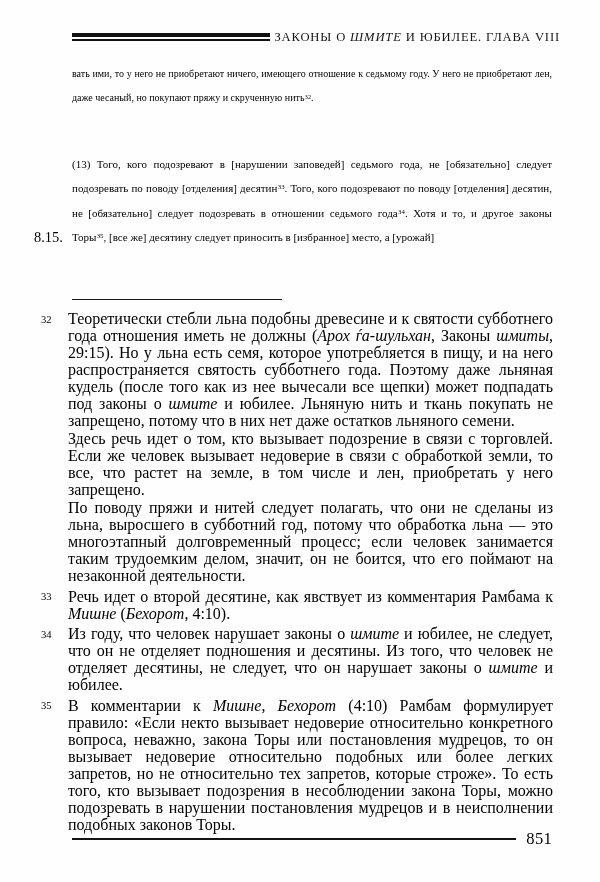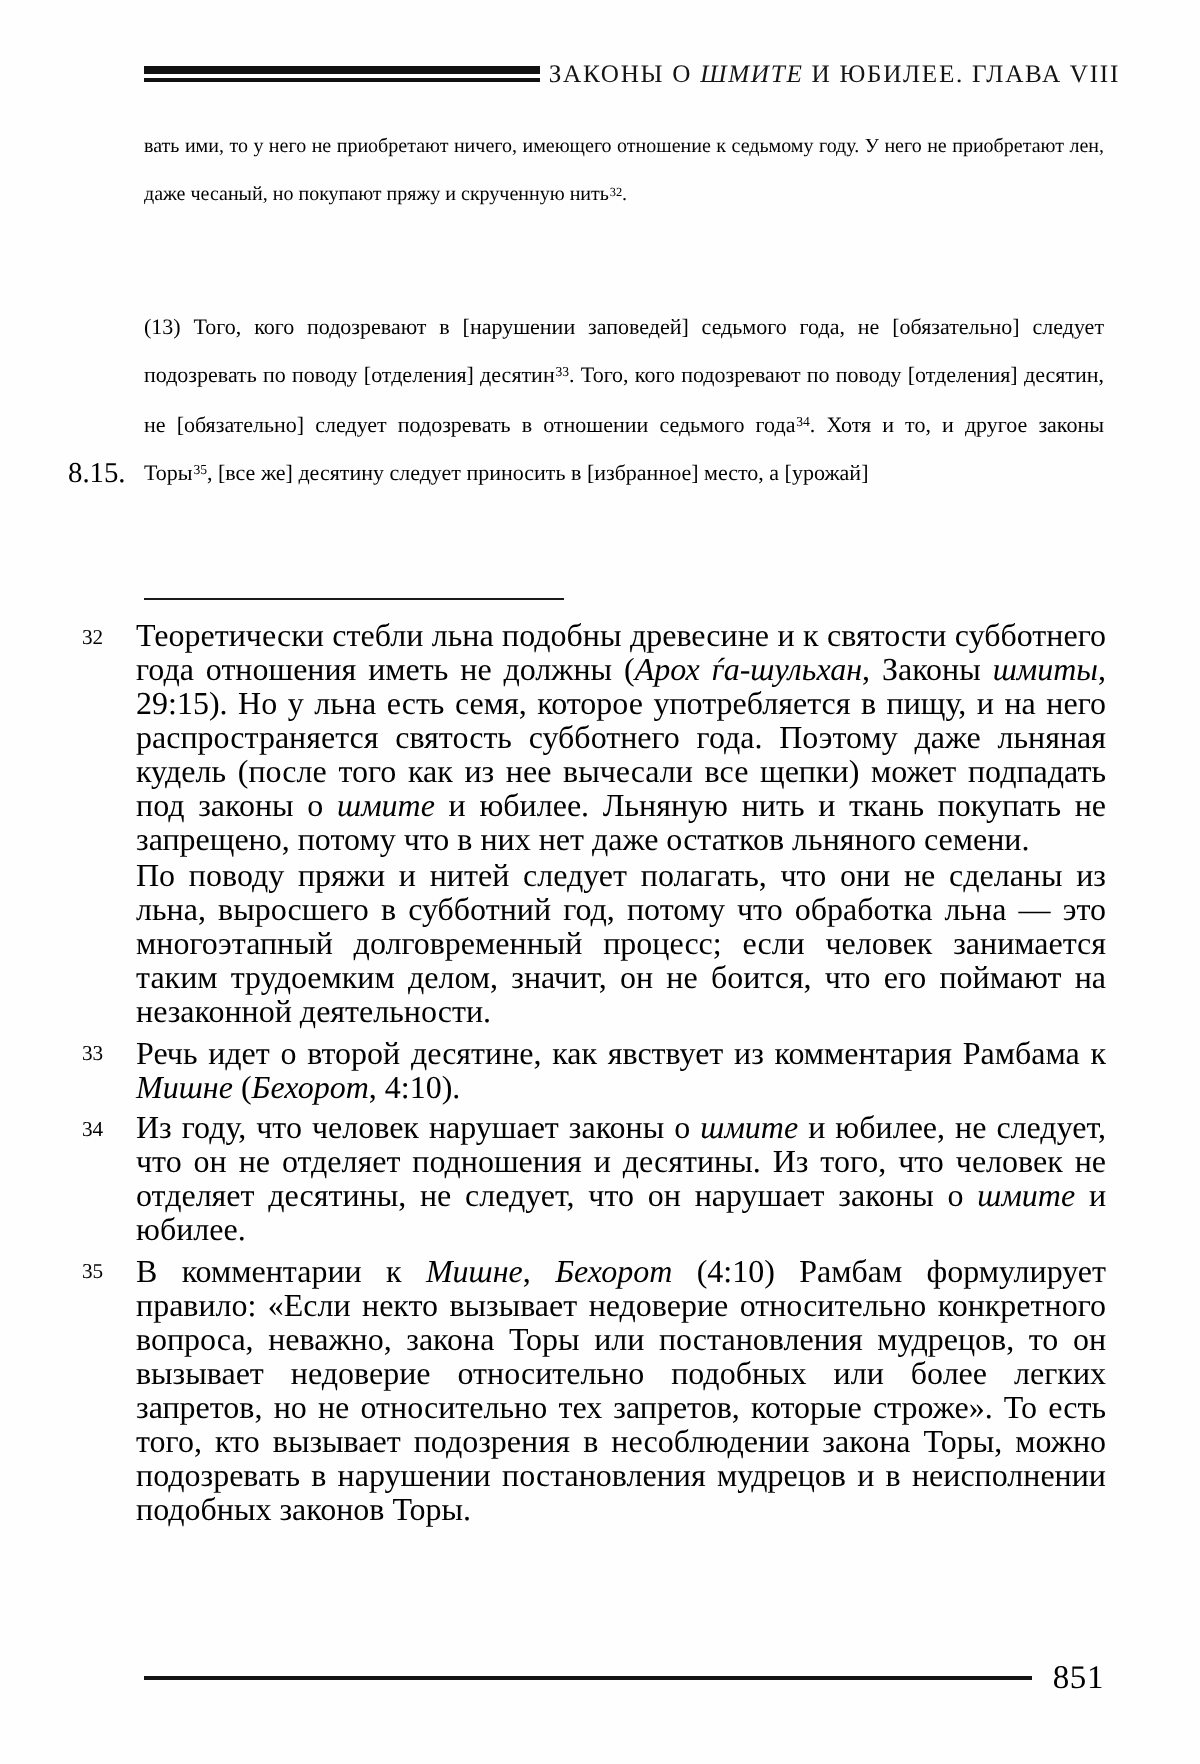--- a/index.html
+++ b/index.html
@@ -199,20 +199,21 @@
     <div class="sect-body"><span>(13) Того, кого подозревают в [нарушении заповедей] седьмого года, не [обязательно] следует подозревать по поводу [отделения] десятин</span><sup class="fn">33</sup><span>. Того, кого подозревают по поводу [отделения] десятин, не [обязательно] следует подозревать в отношении седьмого года</span><sup class="fn">34</sup><span>. Хотя и то, и другое законы Торы</span><sup class="fn">35</sup><span>, [все же] десятину следует приносить в [избранное] место, а [урожай]</span></div>
   </div>
 
   <div class="fn-rule"></div>
 
   <div class="footnotes" id="footnotes">
       <div class="fn-item">
         <div class="fn-marker">32</div>
         <div class="fn-body">
           <p><span>Теоретически стебли льна подобны древесине и к святости субботнего года отношения иметь не должны (</span><i>Арох ѓа-шульхан</i><span>, Законы </span><i>шмиты</i><span>, 29:15). Но у льна есть семя, которое употребляется в пищу, и на него распространяется святость субботнего года. Поэтому даже льняная кудель (после того как из нее вычесали все щепки) может подпадать под законы о </span><i>шмите</i><span> и юбилее. Льняную нить и ткань покупать не запрещено, потому что в них нет даже остатков льняного семени.</span></p>
+          <p><span>Здесь речь идет о том, кто вызывает подозрение в связи с торговлей. Если же человек вызывает недоверие в связи с обработкой земли, то все, что растет на земле, в том числе и лен, приобретать у него запрещено.</span></p>
           <p><span>По поводу пряжи и нитей следует полагать, что они не сделаны из льна, выросшего в субботний год, потому что обработка льна — это многоэтапный долговременный процесс; если человек занимается таким трудоемким делом, значит, он не боится, что его поймают на незаконной деятельности.</span></p>
         </div>
       </div>
       <div class="fn-item">
         <div class="fn-marker">33</div>
         <div class="fn-body">
           <p><span>Речь идет о второй десятине, как явствует из комментария Рамбама к </span><i>Мишне</i><span> (</span><i>Бехорот</i><span>, 4:10).</span></p>
         </div>
       </div>
       <div class="fn-item">

